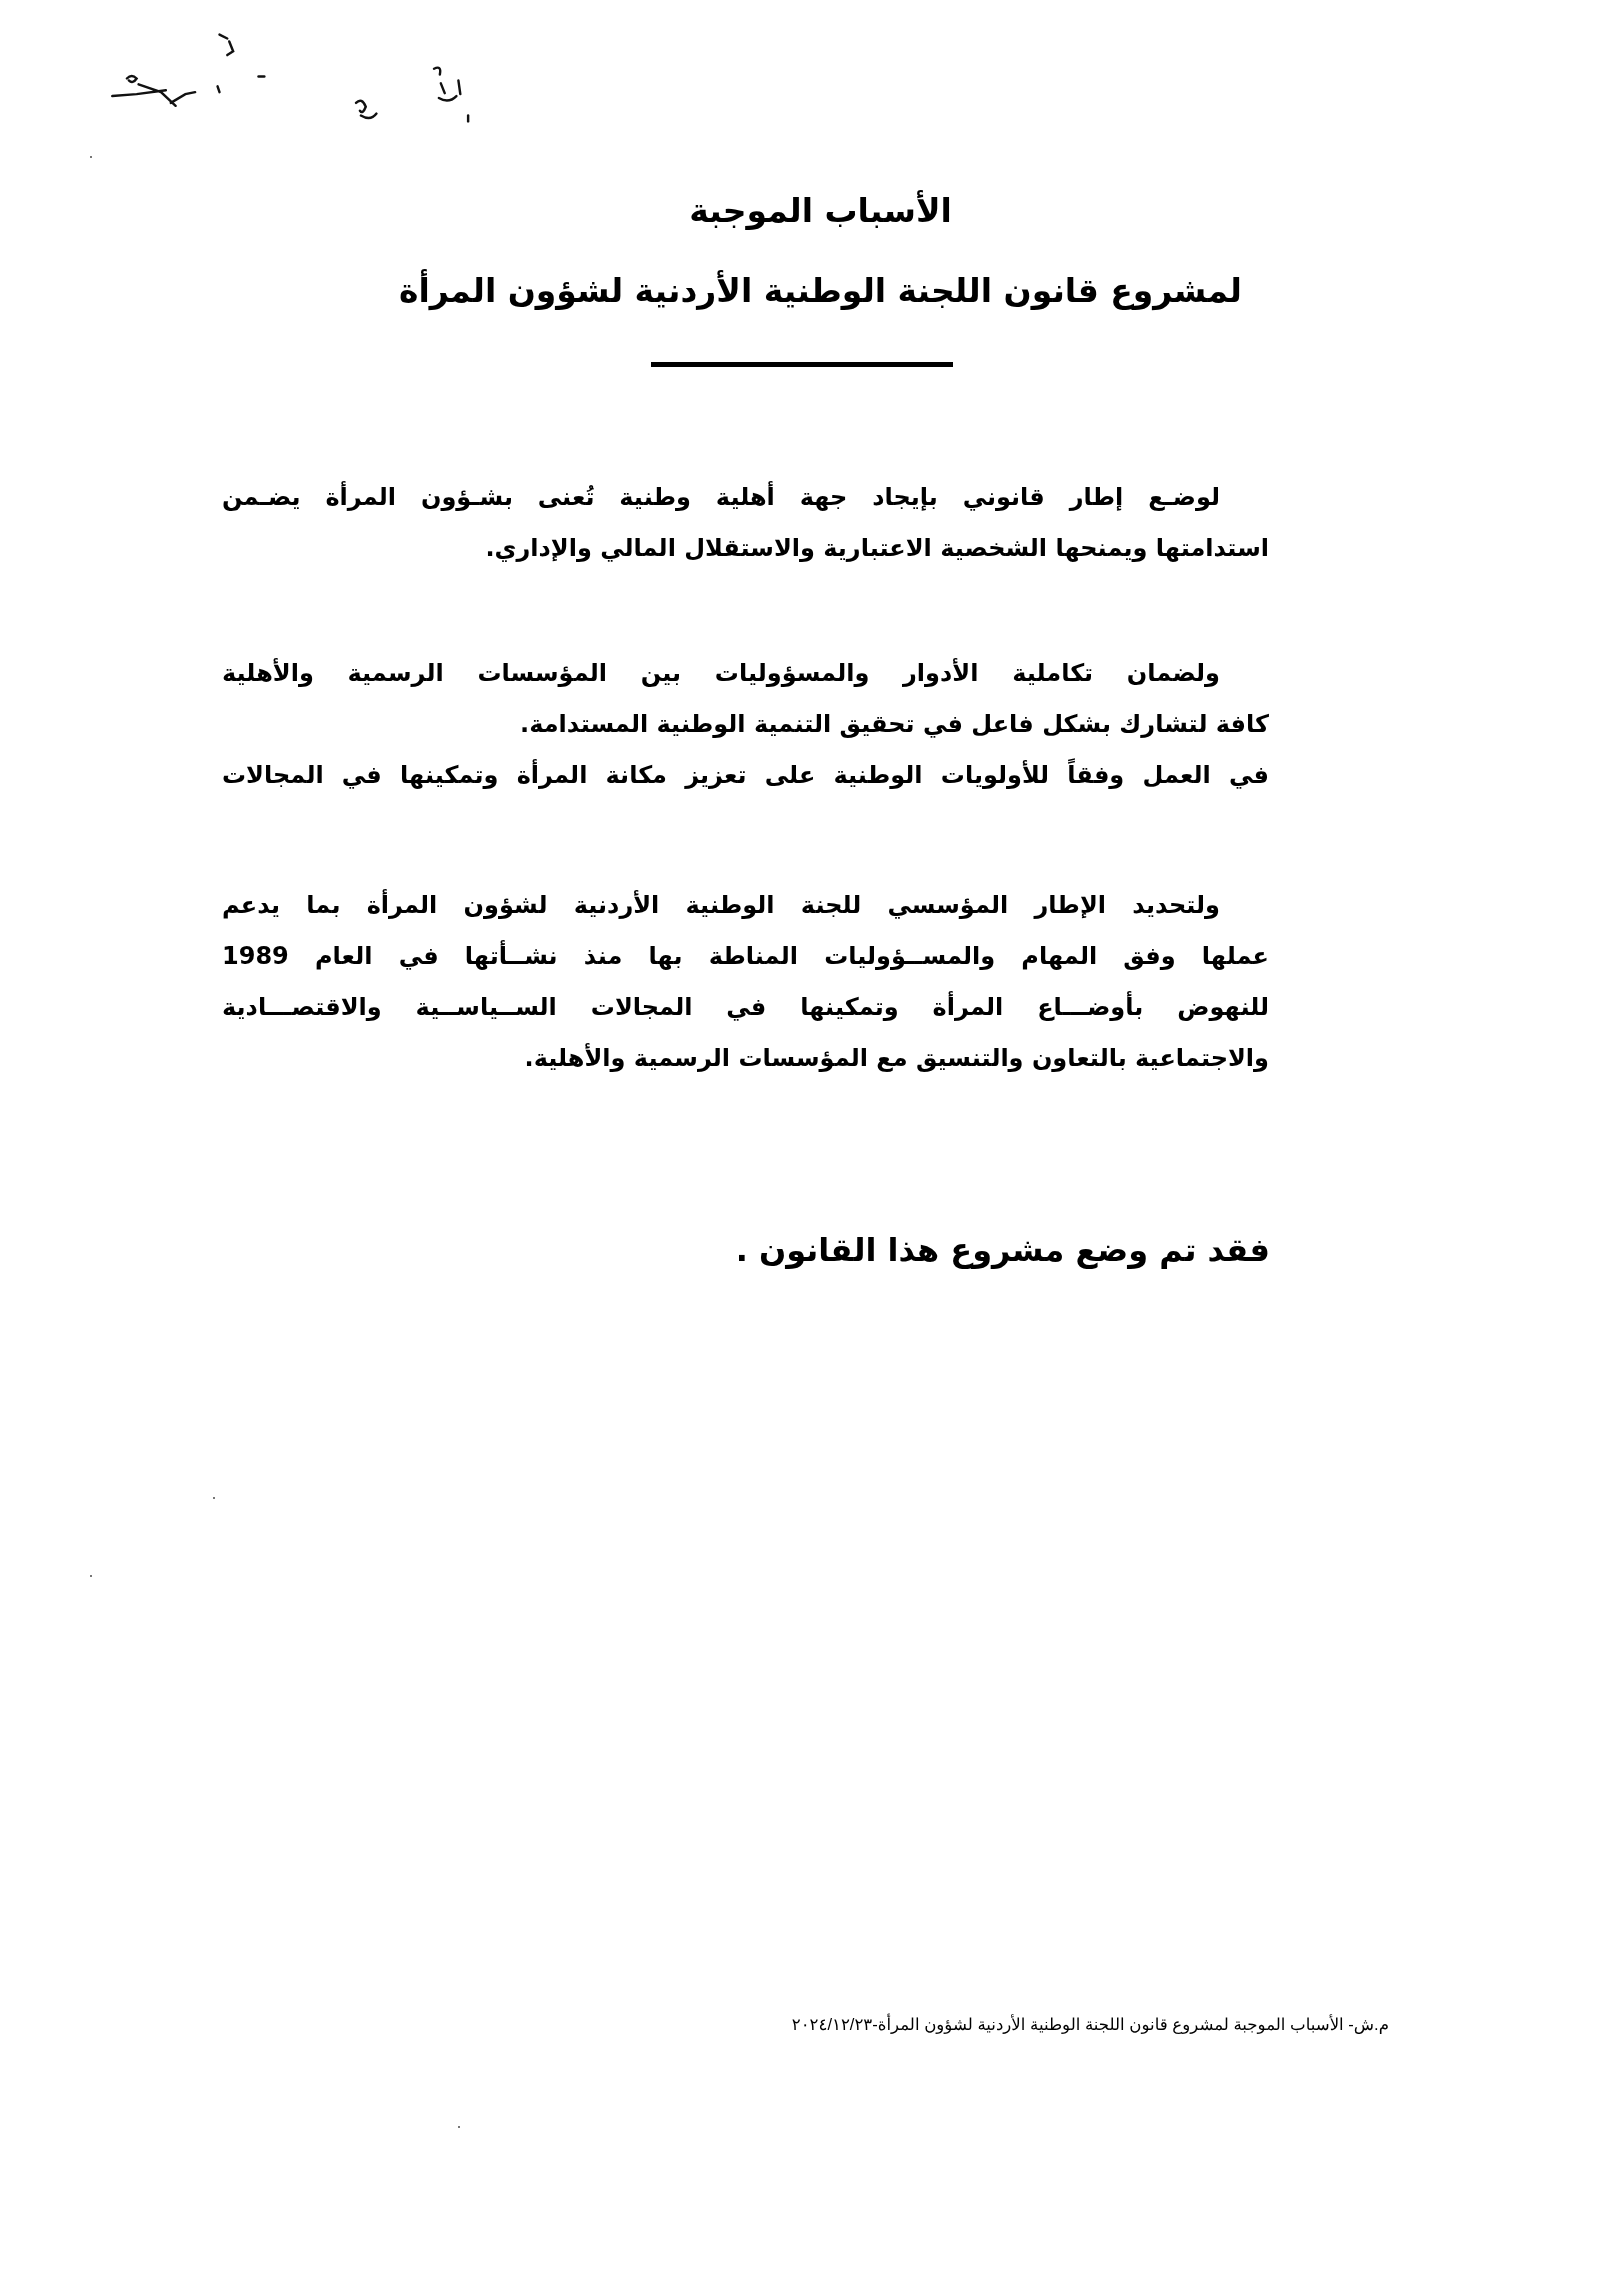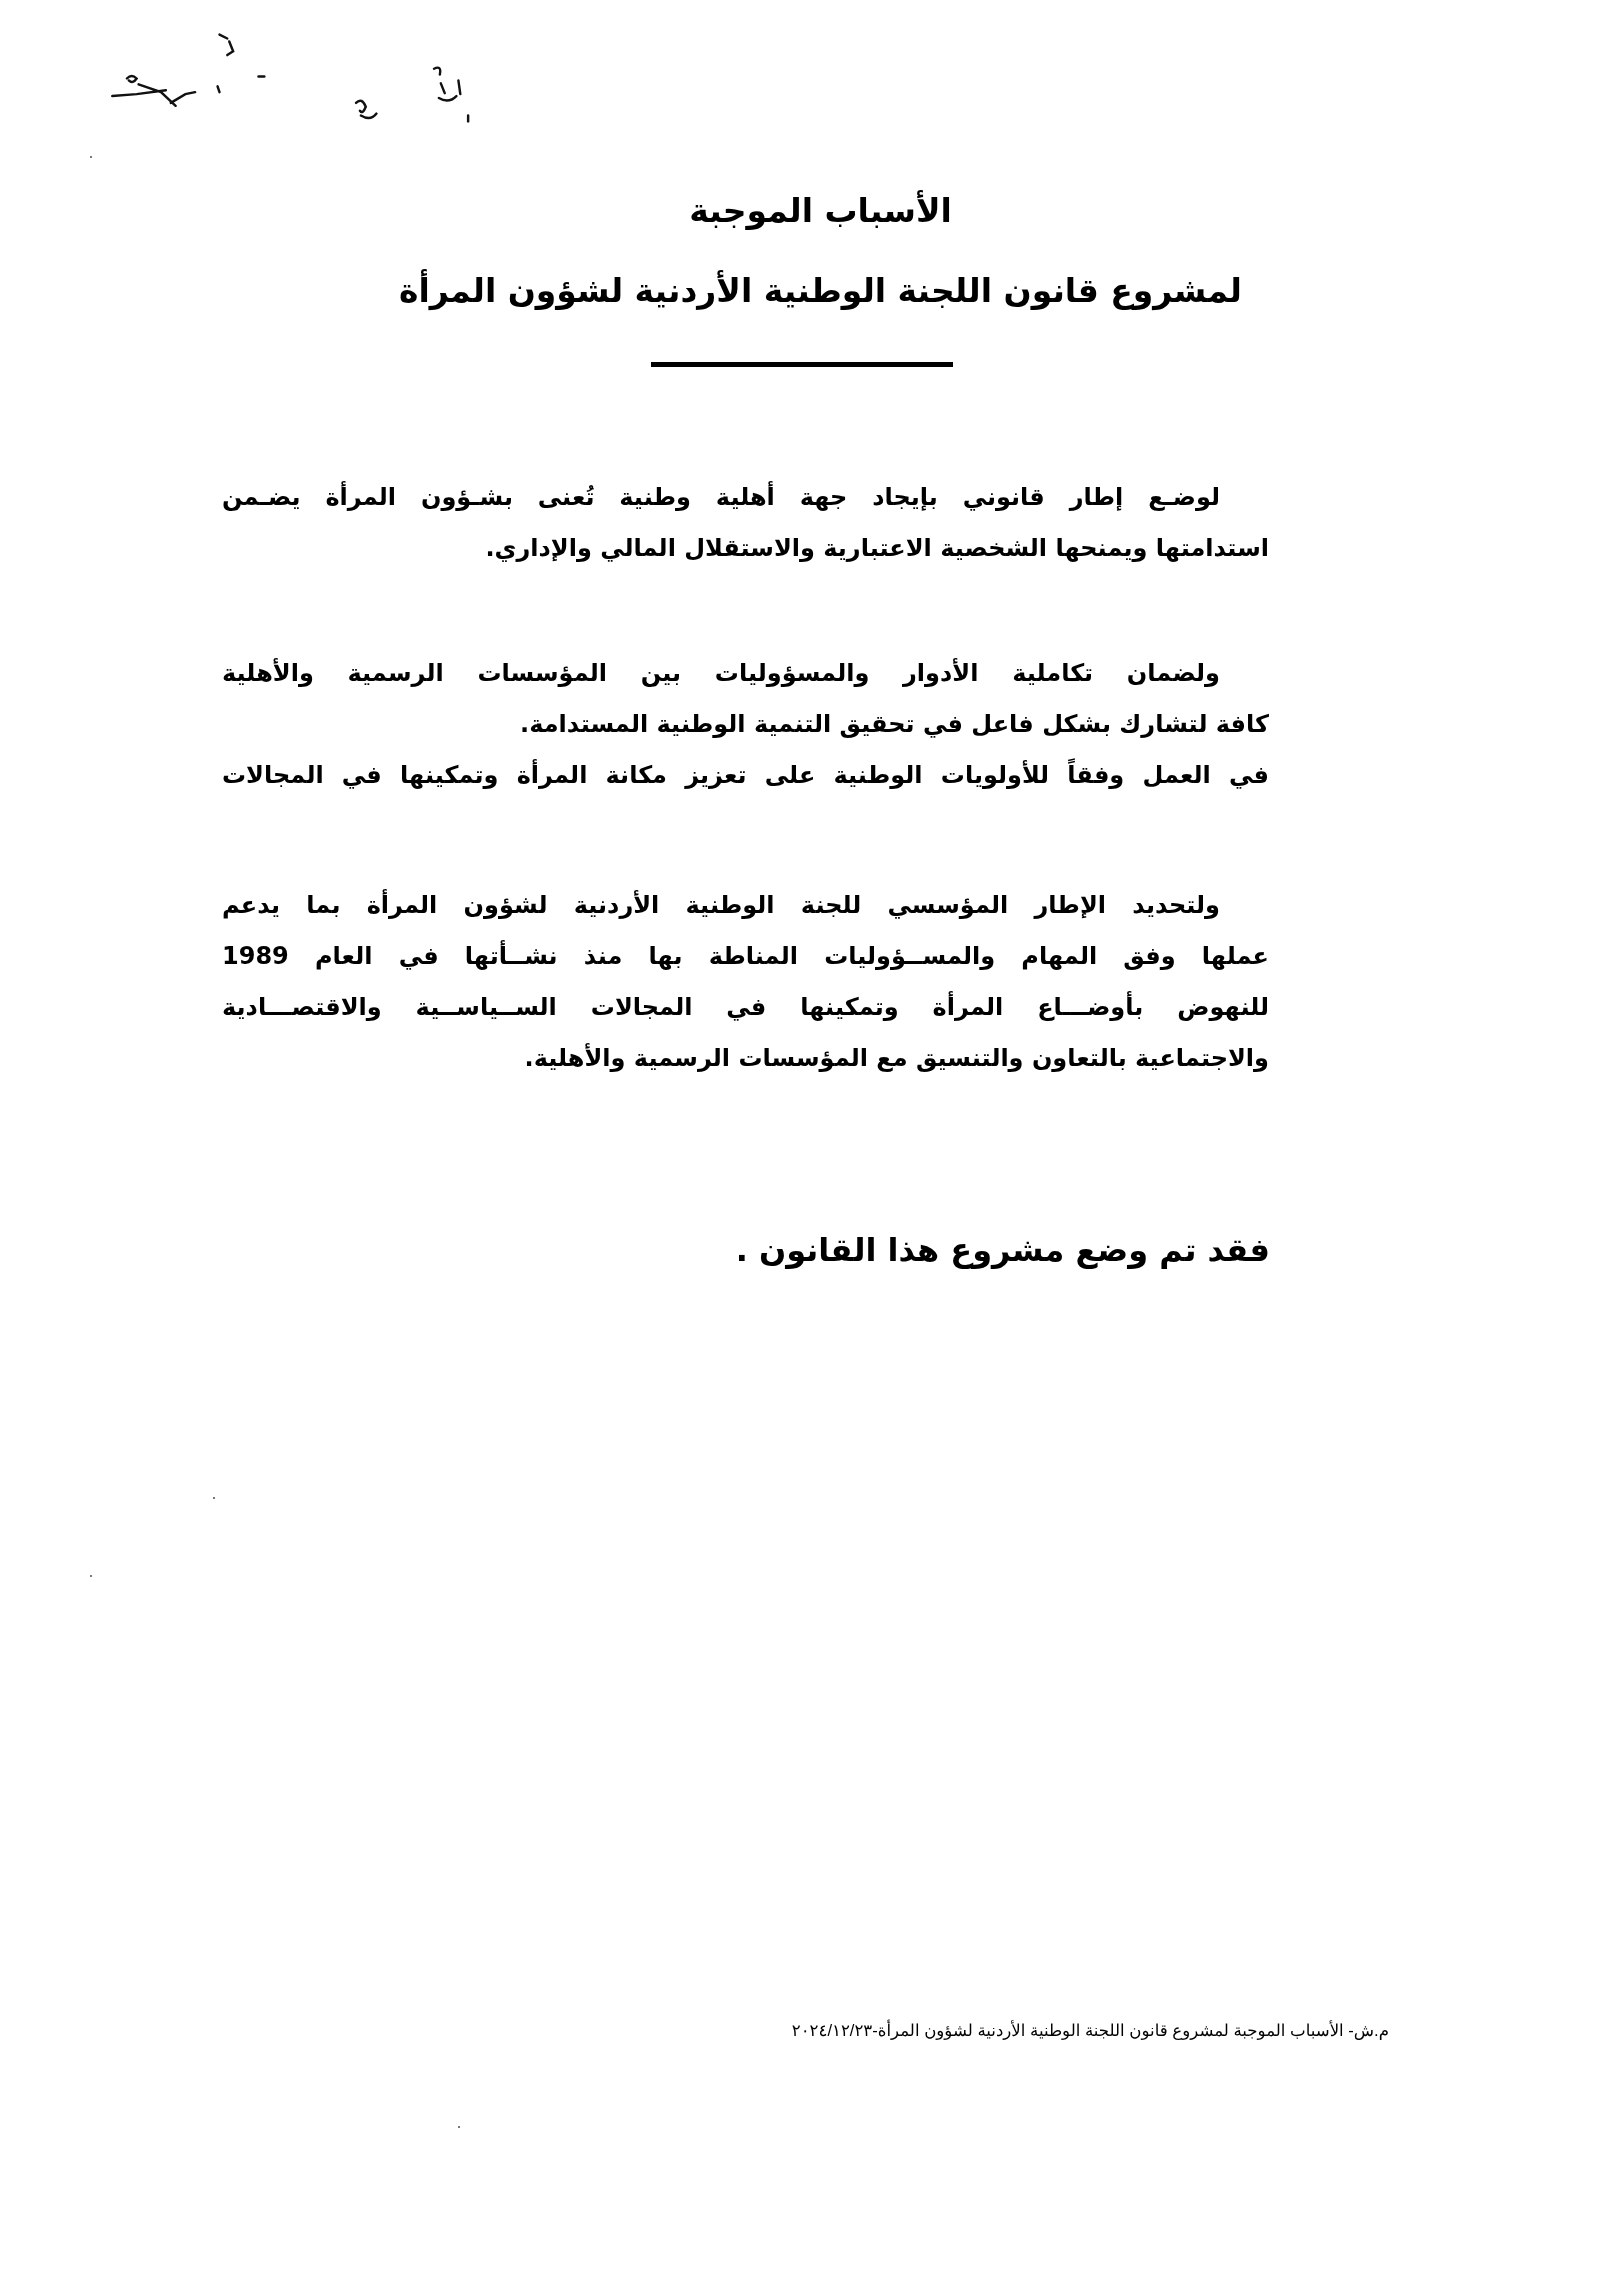--- a/index.html
+++ b/index.html
@@ -27,21 +27,21 @@
     .para .ln.first { padding-right: 49px; }
     .p1 { top: 472px; }
     .p2 { top: 648px; }
     .p3 { top: 880px; }
     .conclusion {
       position: absolute; right: 341px; top: 1231px; direction: rtl;
       font-weight: bold; font-size: 32px; white-space: nowrap; text-align: center;
     }
     .footer {
       position: absolute; right: 222px; top: 2015px; direction: rtl;
-      font-size: 16.6px; white-space: nowrap; font-family: "Liberation Sans", sans-serif; margin-top: 6px;
+      font-size: 16.6px; white-space: nowrap; font-family: "Liberation Sans", sans-serif;
     }
     .dot { position: absolute; width: 2px; height: 2px; background: #777; }
   </style>
 </head>
 <body>
 
 <svg class="marks" viewBox="0 0 450 120">
   <g stroke="#111" stroke-width="2.5" fill="none" stroke-linecap="round">
     <path d="M35 78 L60 76 L90 72 M62 66 L85 74 L100 88 M95 85 L110 76 L120 74"></path>
     <path d="M50 60 q5 -5 10 0 q-4 6 -8 2"></path>

